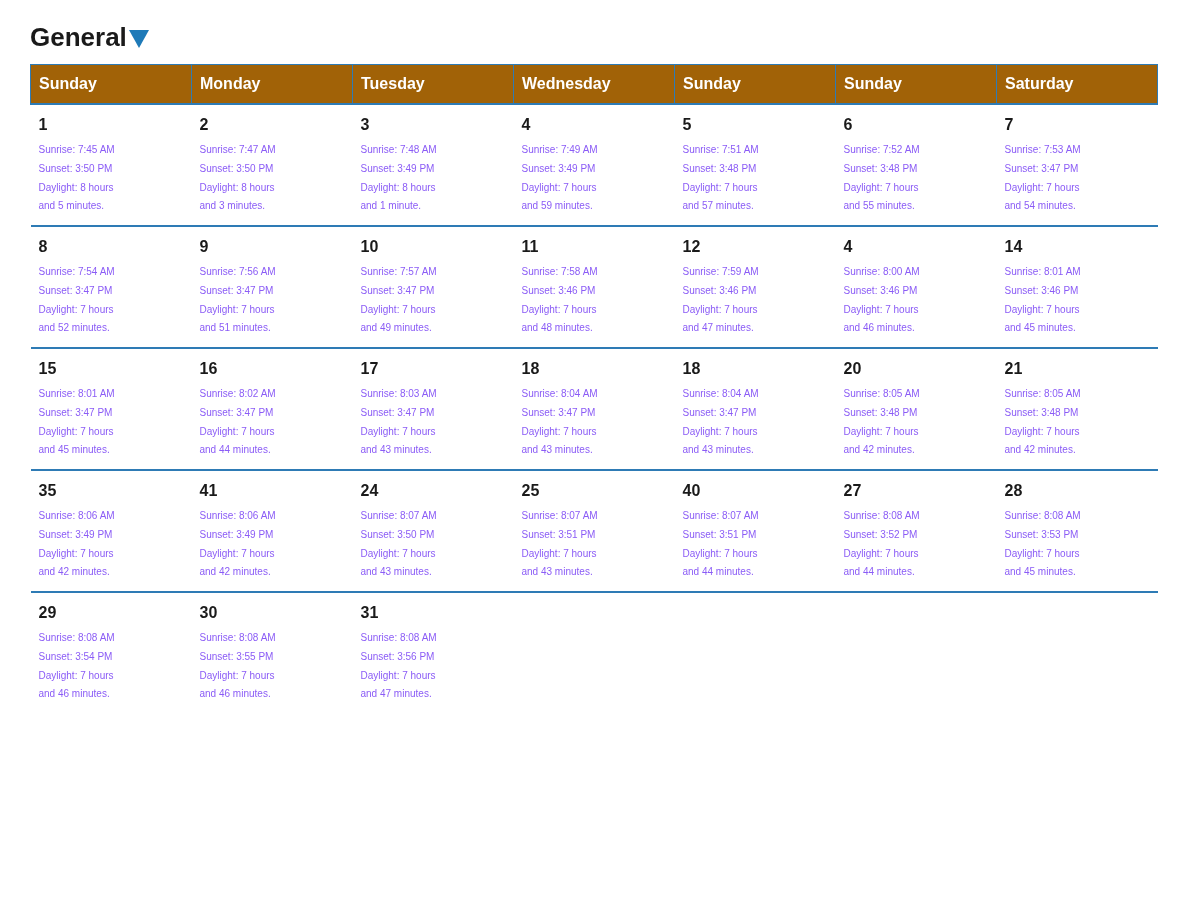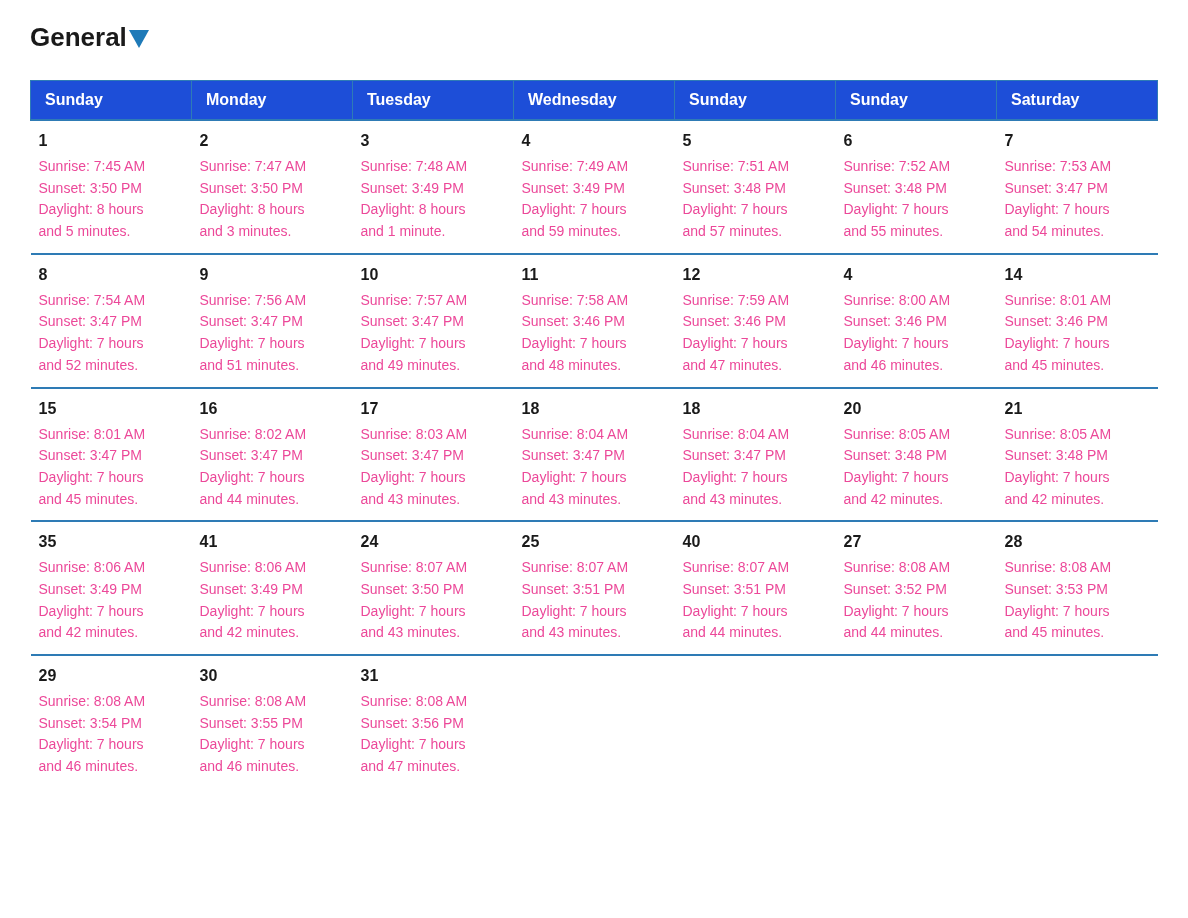--- a/index.html
+++ b/index.html
@@ -7,21 +7,21 @@
       font-family: Arial, Helvetica, sans-serif;
       background: #fff;
       padding: 24px 30px;
       width: 1188px;
       min-height: 918px;
     }
     .top-section {
       display: flex;
       justify-content: space-between;
       align-items: flex-start;
-      margin-bottom: 34px;
+      margin-bottom: 18px;
     }
     .logo {
       display: flex;
       flex-direction: column;
       line-height: 1;
     }
     .logo-line1 {
       font-size: 26px;
       font-weight: bold;
       color: #1a1a1a;
@@ -57,25 +57,25 @@
       font-size: 22px;
       color: #444;
       margin-top: 4px;
     }
     .calendar-table {
       width: 100%;
       border-collapse: collapse;
       table-layout: fixed;
     }
     .calendar-table thead tr th {
-      background-color: #1d4ed8;
+      background-color: #a16207;
       color: #fff;
       font-size: 16px;
       font-weight: bold;
-      padding: 10px 14px;
+      padding: 10px 8px;
       text-align: left;
       border: 1px solid #2e7bb5;
     }
     .calendar-table tbody tr td {
       vertical-align: top;
       padding: 8px 8px 10px 8px;
       font-size: 12.5px;
       color: #222;
       border: none;
       background: #fff;
@@ -85,22 +85,22 @@
       border-top: 2px solid #2e7bb5;
     }
     .day-number {
       font-size: 16px;
       font-weight: bold;
       color: #1a1a1a;
       display: block;
       margin-bottom: 3px;
     }
     .day-info {
-      font-size: 14px;
-      color: #ec4899;
+      font-size: 10px;
+      color: #8b5cf6;
       line-height: 1.55;
     }
     .empty-cell {
       background: #fff;
     }
   </style>
 </head>
 <body>
 
 <div class="top-section">

